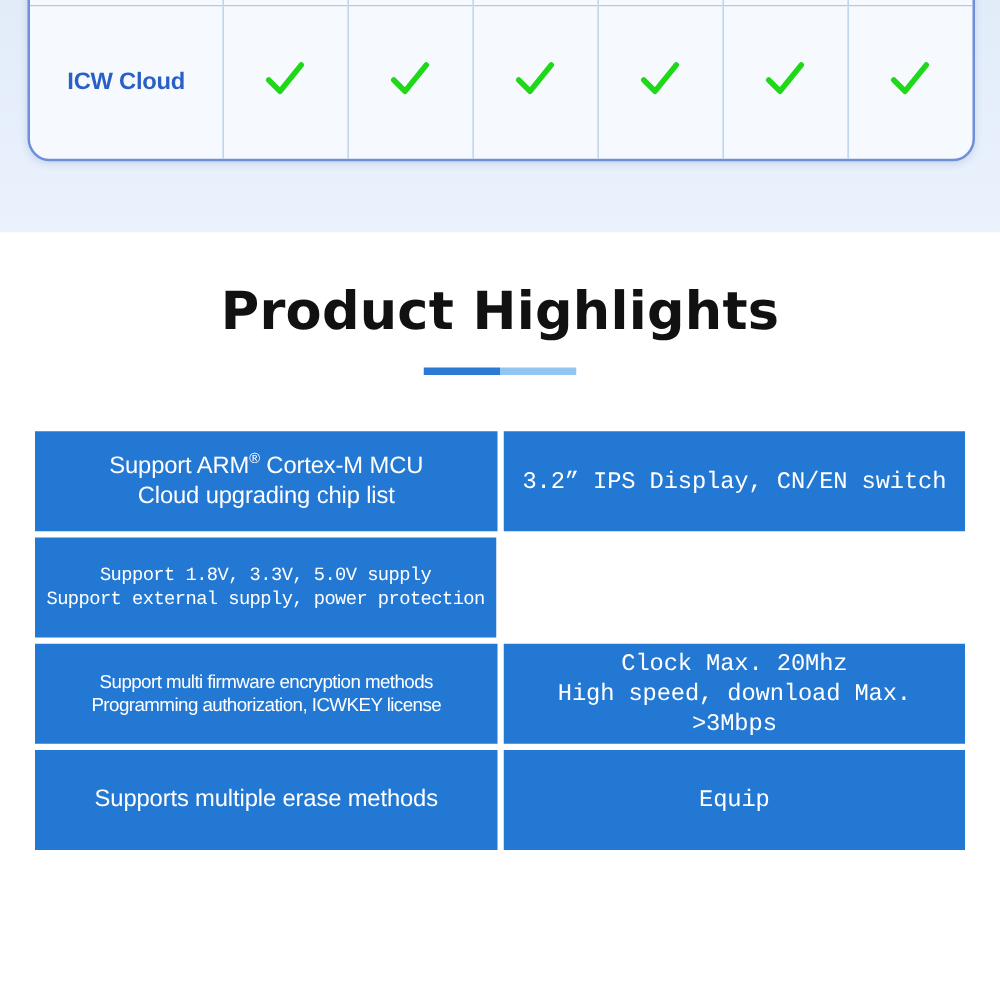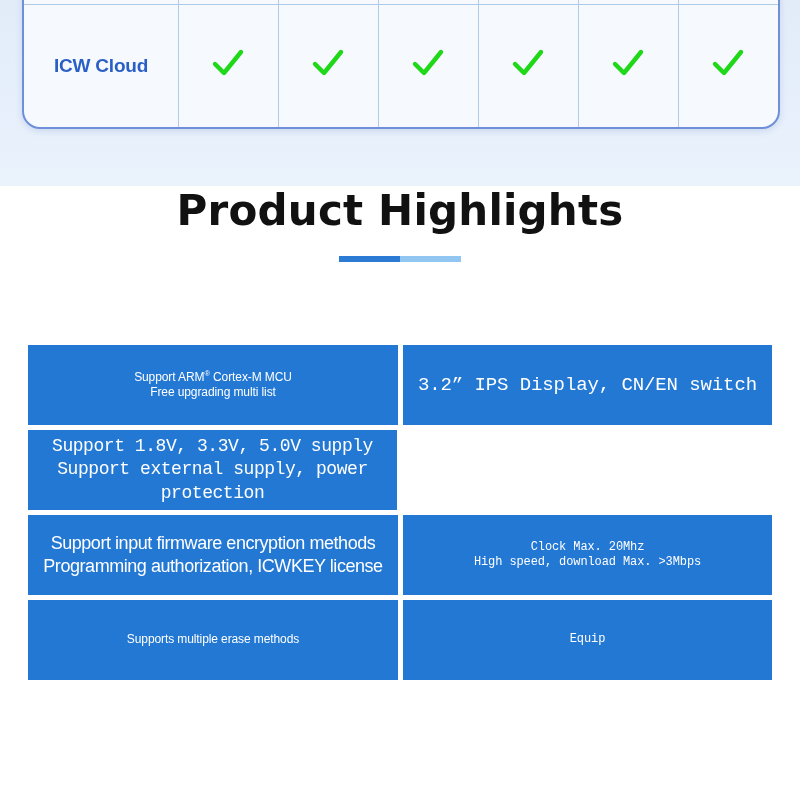--- a/index.html
+++ b/index.html
@@ -47,21 +47,21 @@
   }
   .mark{display:inline-block;line-height:1;}
   .mark svg{display:block;}
 
   
   .highlights{
     position:absolute;left:0;top:186px;width:800px;height:614px;
     background:#ffffff;
   }
   .hl-title{
-    margin:0;
+    margin:0;padding-top:38px;
     text-align:center;
     font-size:42px;
     font-weight:700;
     color:#111111;
     letter-spacing:.2px;
     font-family:"DejaVu Sans","Liberation Sans",sans-serif;
   }
   .hl-divider{
     margin:21px auto 0;
     width:122px;height:6px;
@@ -84,27 +84,27 @@
     height:80px;
     display:flex;align-items:center;justify-content:center;
     text-align:center;
     box-sizing:border-box;
     padding:0 4px;
     overflow:hidden;
   }
   .feature-box.left{flex:0 0 370px;}
   .feature-box.right{flex:0 0 369px;font-family:Liberation Mono, monospace;}
   .fb-text{
-    font-size:12px;
+    font-size:19px;
     line-height:1.28;
     white-space:pre-line;
     font-weight:400;
     letter-spacing:-.1px;
   }
-  .fb-text.wide{font-size:18px;letter-spacing:-.45px;}
+  .fb-text.wide{font-size:15px;letter-spacing:-.45px;}
   .fb-text.single{font-size:19px;}
   .sup{font-size:.62em;vertical-align:super;line-height:0;}
 </style>
 </head>
 <body>
 
 <div class="page">
 
   <div class="table-band">
     <div class="table-card">
@@ -151,37 +151,37 @@
 
     <div class="hl-divider">
       <div class="seg-a"></div>
       <div class="seg-b"></div>
     </div>
 
     <div class="feature-grid">
 
       <div class="feature-row">
         <div class="feature-box left">
-          <div class="fb-text"><span>Support ARM</span><span class="sup">®</span><span> Cortex-M MCU</span><br><span>Free upgrading multi list</span></div>
+          <div class="fb-text"><span>Support ARM</span><span class="sup">®</span><span> Cortex-M MCU</span><br><span>Cloud upgrading chip list</span></div>
         </div>
         <div class="feature-box right">
           <div class="fb-text single">3.2”   IPS Display, CN/EN switch</div>
         </div>
       </div>
 
       <div class="feature-row">
         <div class="feature-box right">
           <div class="fb-text wide">Support 1.8V, 3.3V, 5.0V supply
 Support external supply, power protection</div>
         </div>
       </div>
 
       <div class="feature-row">
         <div class="feature-box left">
-          <div class="fb-text wide">Support input firmware encryption methods
+          <div class="fb-text wide">Support multi firmware encryption methods
 Programming authorization, ICWKEY license</div>
         </div>
         <div class="feature-box right">
           <div class="fb-text">Clock Max. 20Mhz
 High speed, download Max. &gt;3Mbps</div>
         </div>
       </div>
 
 
 

